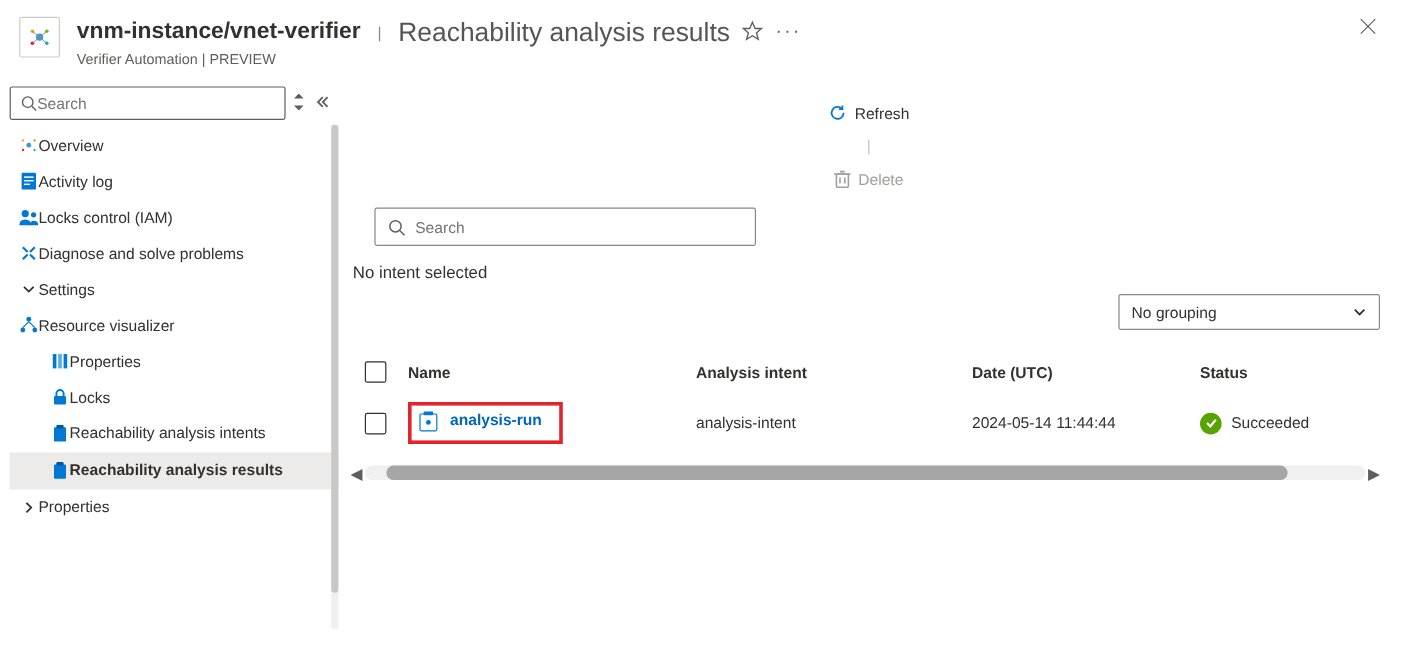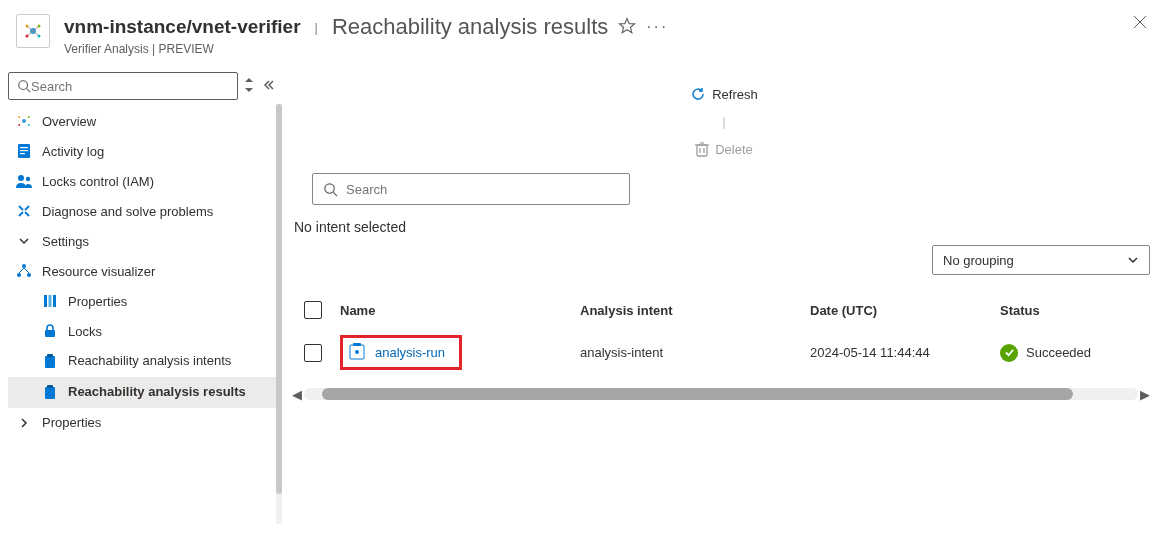--- a/index.html
+++ b/index.html
@@ -107,21 +107,20 @@
     border: none;
     outline: none;
     flex: 1;
     font-size: 13px;
   }
   .nav-item {
     display: flex;
     align-items: center;
     padding: 7px 10px 7px 8px;
     cursor: pointer;
-    gap: 10px;
   }
   .nav-item.indent { padding-left: 34px; }
   .nav-item.selected { background: #edebe9; font-weight: 600; }
   .nav-item-icon {
     width: 16px;
     height: 16px;
     flex: none;
     display:flex;
     align-items:center;
     justify-content:center;
@@ -210,24 +209,25 @@
     margin-left: 14px;
     cursor: pointer;
   }
   .name-cell {
     display:flex;
     align-items:center;
     gap: 10px;
   }
   .highlight-box {
     display:inline-flex;
-    align-items:center;
+    align-items:flex-start;
     gap: 10px;
     border: 3px solid #e3242b;
     padding: 4px 14px 4px 6px;
+    font-weight: bold;
   }
   .name-link { color: #0067b8; cursor: pointer; }
   .status-cell { display:flex; align-items:center; gap:8px; }
   .status-ok {
     width: 18px; height: 18px; border-radius: 50%;
     background: #57a300;
     display:flex;align-items:center;justify-content:center;
   }
   .status-ok svg { display:block; }
   .hscroll {
@@ -262,21 +262,21 @@
       <span class="header-title">vnm-instance/vnet-verifier</span>
       <span class="header-title-sep">|</span>
       <span class="header-section">Reachability analysis results</span>
       <span class="star-icon">
         <svg width="18" height="18" viewBox="0 0 24 24" fill="none" stroke="#605e5c" stroke-width="1.5">
           <polygon points="12,2 15,9 22,9 16.5,14 18.5,21 12,17 5.5,21 7.5,14 2,9 9,9"></polygon>
         </svg>
       </span>
       <span class="more-icon" style="color:#605e5c;font-size:16px;letter-spacing:2px;">···</span>
     </div>
-    <div class="header-sub">Verifier Analysis | PREVIEW</div>
+    <div class="header-sub">Verifier Automation | PREVIEW</div>
   </div>
   <div class="close-btn">
     <svg width="16" height="16" viewBox="0 0 16 16" stroke="#605e5c" stroke-width="1">
       <line x1="2" y1="2" x2="14" y2="14"></line>
         <line x1="14" y1="2" x2="2" y2="14"></line>
     </svg>
   </div>
 </div>
 
 <div class="body-row">

